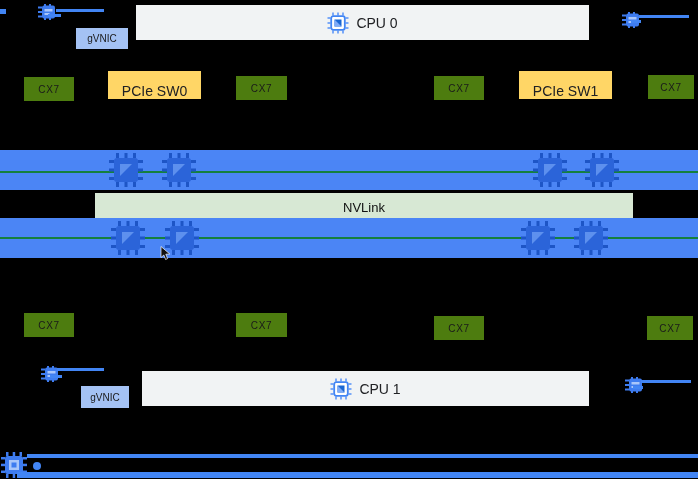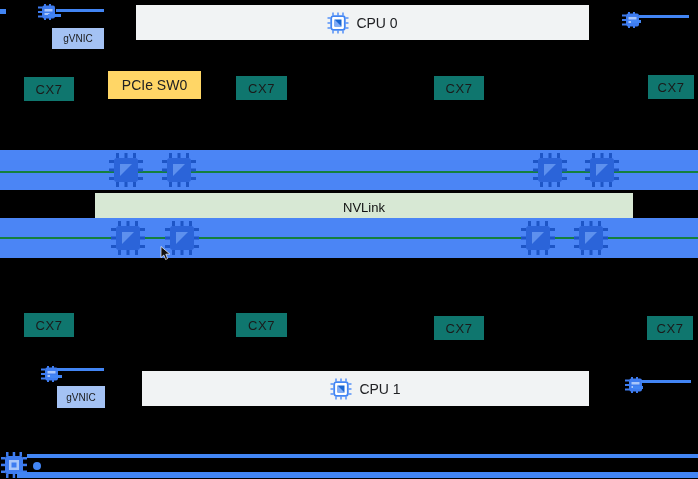--- a/index.html
+++ b/index.html
@@ -1,23 +1,23 @@
 <!DOCTYPE html>
 <html><head>
 <meta charset="utf-8">
 <style>
   html,body{margin:0;padding:0;background:#000;}
   .stage{position:relative;width:698px;height:479px;background:#000;overflow:hidden;
          font-family:"Liberation Sans",sans-serif;}
   .abs{position:absolute;}
   .box{position:absolute;display:flex;align-items:center;justify-content:center;
        box-sizing:border-box;color:#202124;}
-  .cx7{background:#0f766e;font-size:13px;letter-spacing:.6px;color:#1a1a1a;align-items:center;}
-  .gvnic{background:#a4c2f4;font-size:10px;color:#1a1a1a;}
-  .pcie{background:#ffd666;font-size:14px;font-weight:500;}
+  .cx7{background:#4d7c0f;font-size:10px;letter-spacing:.6px;color:#1a1a1a;align-items:center;}
+  .gvnic{background:#a4c2f4;font-size:10px;color:#1a1a1a;margin-left:24px;}
+  .pcie{background:#ffd666;font-size:14px;font-weight:500;align-items:flex-end;}
   .cpu{background:#f1f3f4;font-size:14px;gap:7px;}
   .nvlink{background:#d7e8d4;font-size:13px;color:#111;}
   .band{position:absolute;left:0;width:698px;height:40px;background:#4b85f5;}
   .greenline{position:absolute;left:0;width:698px;height:2px;background:#15803d;}
   .bluebar{position:absolute;background:#4285f4;}
   .dot{position:absolute;width:8px;height:8px;border-radius:50%;background:#4285f4;}
   .gpuicon{position:absolute;width:34px;height:34px;}
   svg{display:block;}
 </style>
 </head>
@@ -128,20 +128,23 @@
     </div>
   <div class="box pcie" style="left:108px;top:71px;width:93px;height:28px;">
       <span>PCIe SW0</span>
     </div>
   <div class="box cx7" style="left:236px;top:76px;width:51px;height:24px;">
       <span>CX7</span>
     </div>
   <div class="box cx7" style="left:434px;top:76px;width:50px;height:24px;">
       <span>CX7</span>
     </div>
+  <div class="box pcie" style="left:519px;top:71px;width:93px;height:28px;">
+      <span>PCIe SW1</span>
+    </div>
   <div class="box cx7" style="left:648px;top:75px;width:46px;height:24px;">
       <span>CX7</span>
     </div>
 
   <div class="band" style="top:150px;"></div>
   <div class="greenline" style="top:171px;"></div>
   <svg class="gpuicon" style="left:109px;top:153px;">
       <use href="#gpuchip"></use>
     </svg>
   <svg class="gpuicon" style="left:162px;top:153px;">

